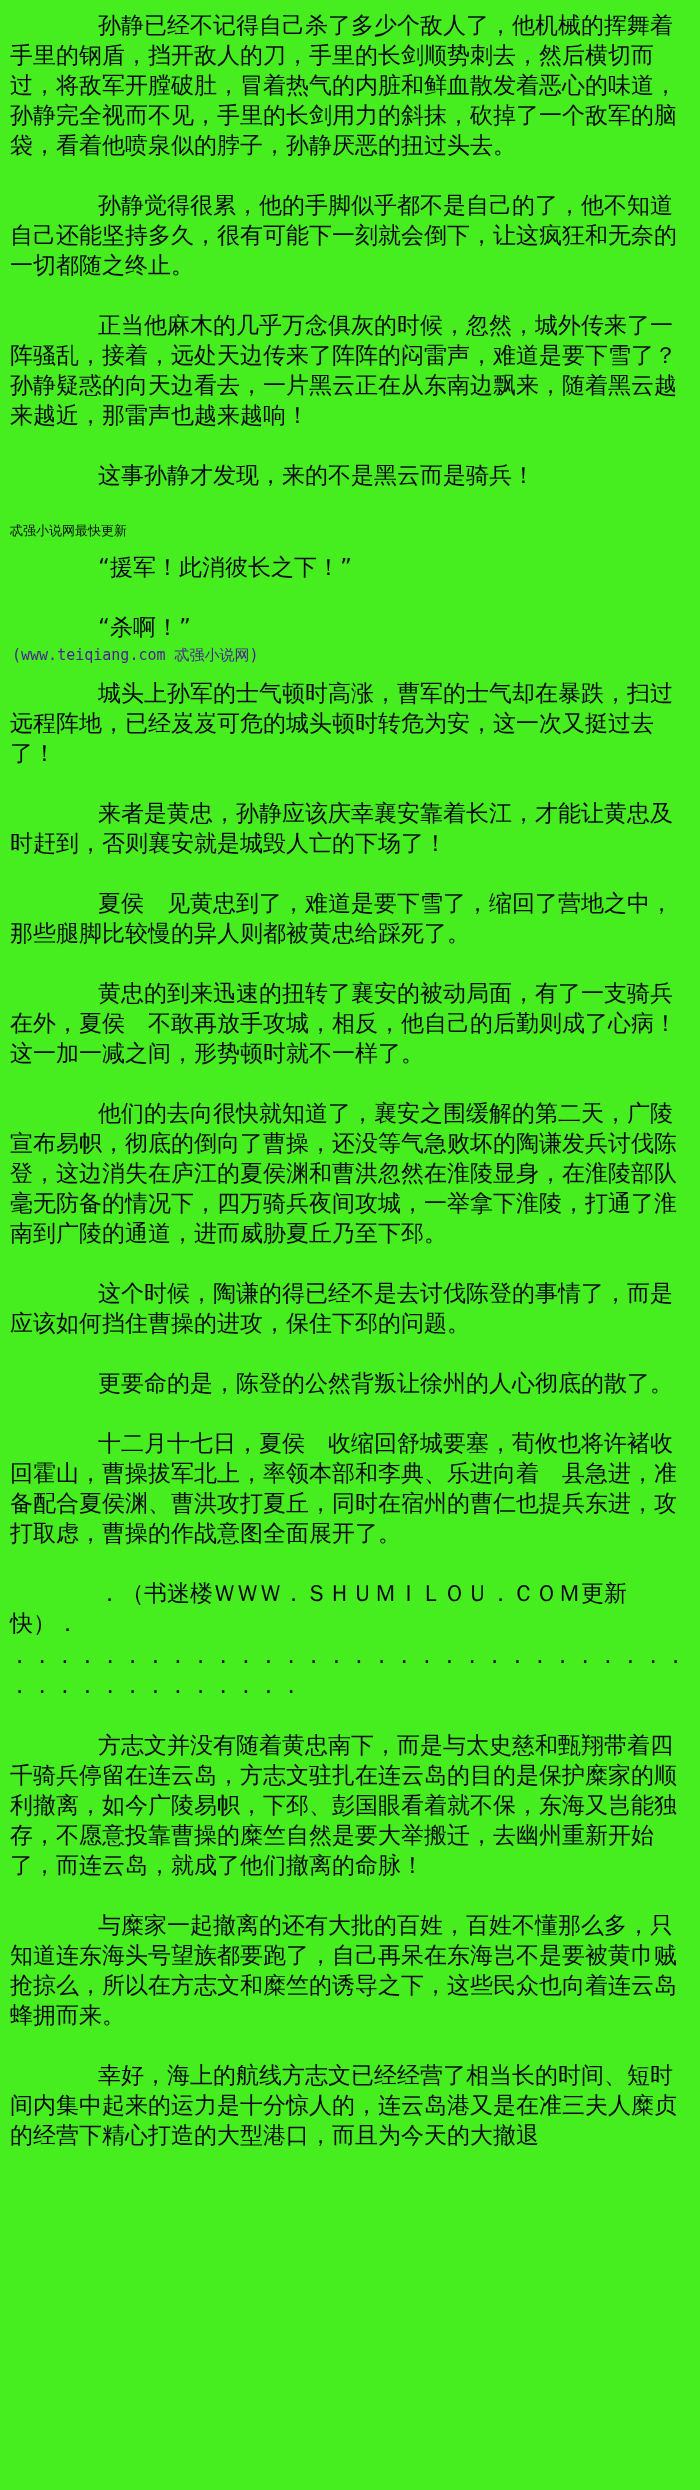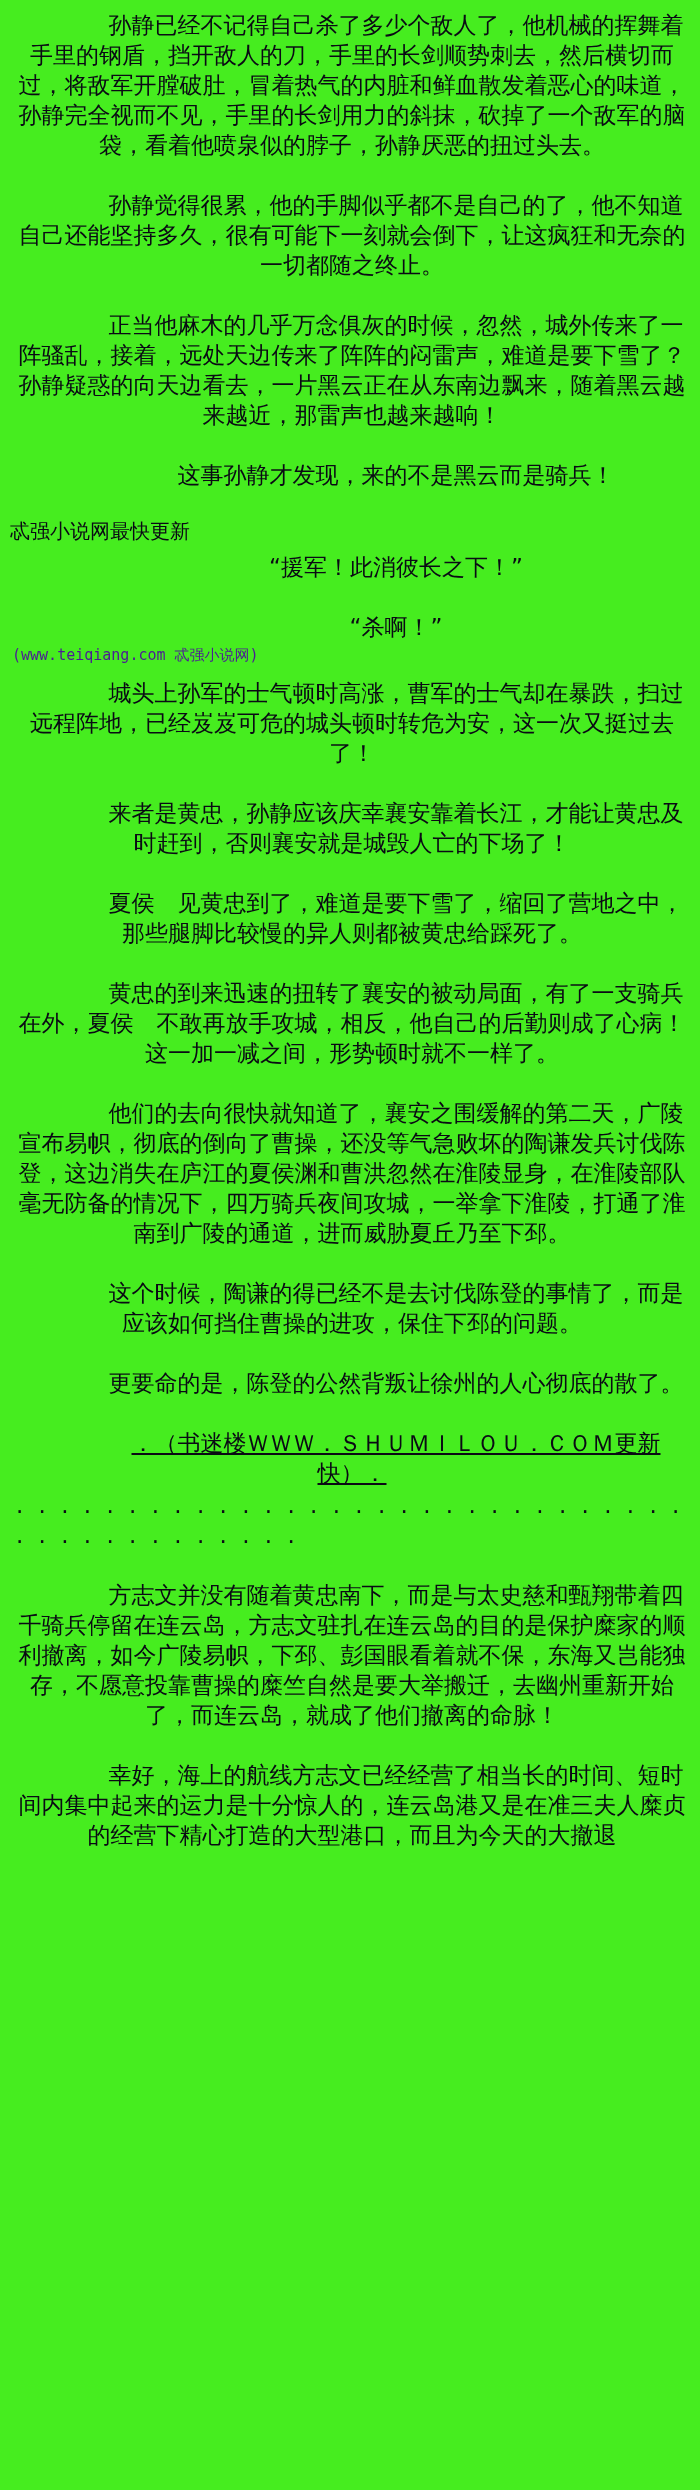--- a/index.html
+++ b/index.html
@@ -12,39 +12,39 @@
   .page{
     padding:10px 6px 0 10px;
     color:#0A0A14;
   }
   .para{
     font-size:23px;
     line-height:30px;
     margin:0 0 30px 0;
     text-indent:88px;
     word-break:break-all;
-    text-align:center;
+    text-align:left;
   }
   .para.tight{margin-bottom:4px;}
   .wm-fast{
-    font-size:20px;
+    font-size:13px;
     line-height:22px;
     margin:0 0 10px 0;
     color:#0A0A14;
     font-weight:500;
     text-indent:0;
   }
   .wm-url{
     font-size:15px;
     line-height:18px;
     margin:0 0 14px 2px;
     font-family:"DejaVu Sans Mono",monospace;
     color:#4c1d95;
   }
-  .promo{margin-bottom:2px;text-decoration:underline;}
+  .promo{margin-bottom:2px;}
   .dots{
     font-size:23px;
     line-height:30px;
     letter-spacing:4px;
     margin:0 0 0 6px;
     color:#0A0A14;
     white-space:nowrap;
   }
   .dots.last{margin-bottom:30px;}
 </style>
@@ -64,20 +64,22 @@
 
   <div class="wm-url">(www.teiqiang.com 忒强小说网)</div>
 
   <p class="para">城头上孙军的士气顿时高涨，曹军的士气却在暴跌，扫过远程阵地，已经岌岌可危的城头顿时转危为安，这一次又挺过去了！</p>
   <p class="para">来者是黄忠，孙静应该庆幸襄安靠着长江，才能让黄忠及时赶到，否则襄安就是城毁人亡的下场了！</p>
   <p class="para">夏侯　见黄忠到了，难道是要下雪了，缩回了营地之中，那些腿脚比较慢的异人则都被黄忠给踩死了。</p>
   <p class="para">黄忠的到来迅速的扭转了襄安的被动局面，有了一支骑兵在外，夏侯　不敢再放手攻城，相反，他自己的后勤则成了心病！这一加一减之间，形势顿时就不一样了。</p>
   <p class="para">他们的去向很快就知道了，襄安之围缓解的第二天，广陵宣布易帜，彻底的倒向了曹操，还没等气急败坏的陶谦发兵讨伐陈登，这边消失在庐江的夏侯渊和曹洪忽然在淮陵显身，在淮陵部队毫无防备的情况下，四万骑兵夜间攻城，一举拿下淮陵，打通了淮南到广陵的通道，进而威胁夏丘乃至下邳。</p>
   <p class="para">这个时候，陶谦的得已经不是去讨伐陈登的事情了，而是应该如何挡住曹操的进攻，保住下邳的问题。</p>
   <p class="para">更要命的是，陈登的公然背叛让徐州的人心彻底的散了。</p>
+  <p class="para">十二月十七日，夏侯　收缩回舒城要塞，荀攸也将许褚收回霍山，曹操拔军北上，率领本部和李典、乐进向着　县急进，准备配合夏侯渊、曹洪攻打夏丘，同时在宿州的曹仁也提兵东进，攻打取虑，曹操的作战意图全面展开了。</p>
 
   <p class="para promo">．（书迷楼ＷＷＷ．ＳＨＵＭＩＬＯＵ．ＣＯＭ更新快）．</p>
   <div class="dots">. . . . . . . . . . . . . . . . . . . . . . . . . . . . . .</div>
   <div class="dots last">. . . . . . . . . . . . .</div>
 
   <p class="para">方志文并没有随着黄忠南下，而是与太史慈和甄翔带着四千骑兵停留在连云岛，方志文驻扎在连云岛的目的是保护糜家的顺利撤离，如今广陵易帜，下邳、彭国眼看着就不保，东海又岂能独存，不愿意投靠曹操的糜竺自然是要大举搬迁，去幽州重新开始了，而连云岛，就成了他们撤离的命脉！</p>
+  <p class="para">与糜家一起撤离的还有大批的百姓，百姓不懂那么多，只知道连东海头号望族都要跑了，自己再呆在东海岂不是要被黄巾贼抢掠么，所以在方志文和糜竺的诱导之下，这些民众也向着连云岛蜂拥而来。</p>
   <p class="para">幸好，海上的航线方志文已经经营了相当长的时间、短时间内集中起来的运力是十分惊人的，连云岛港又是在准三夫人糜贞的经营下精心打造的大型港口，而且为今天的大撤退</p>
 </div>
 
 </body></html>

